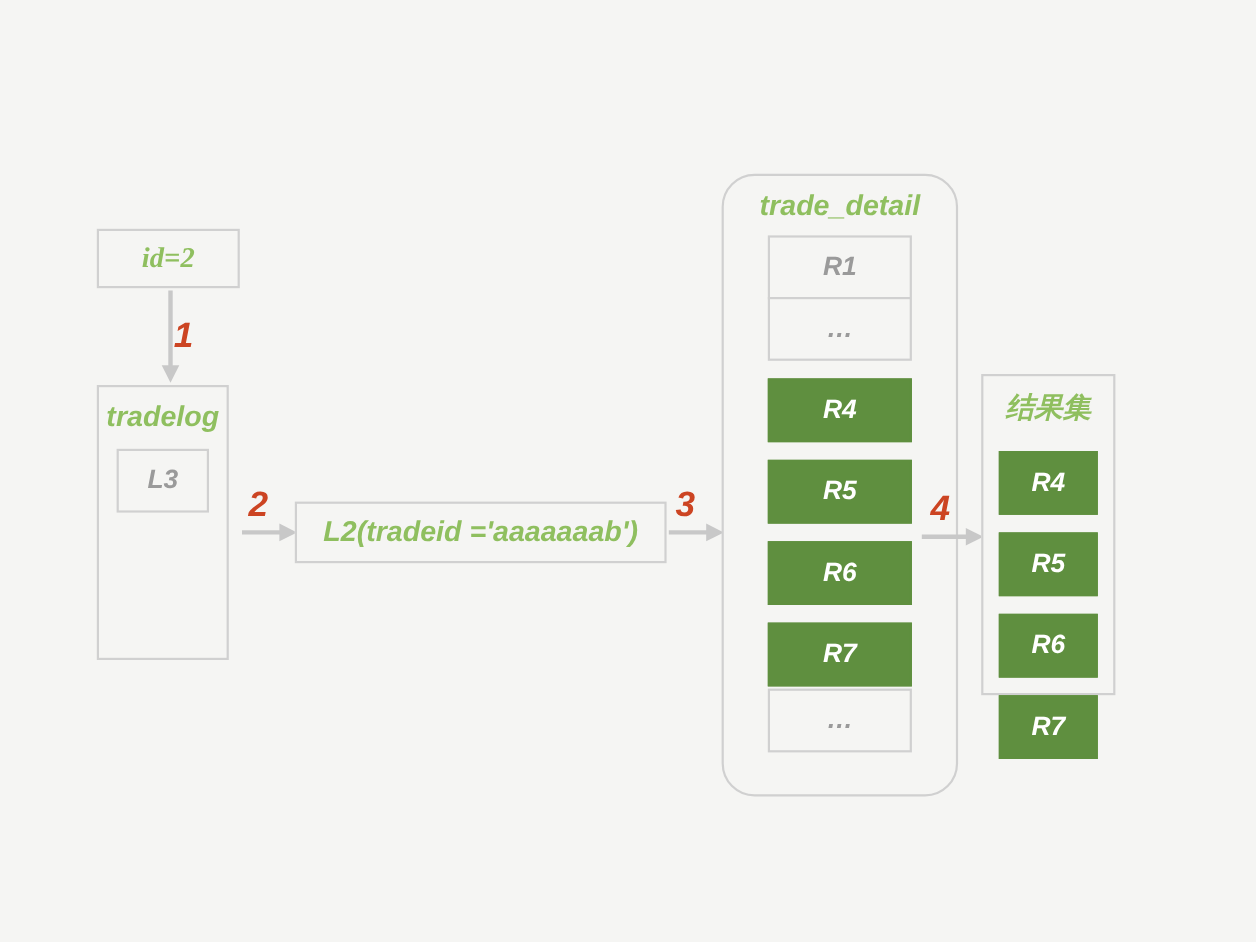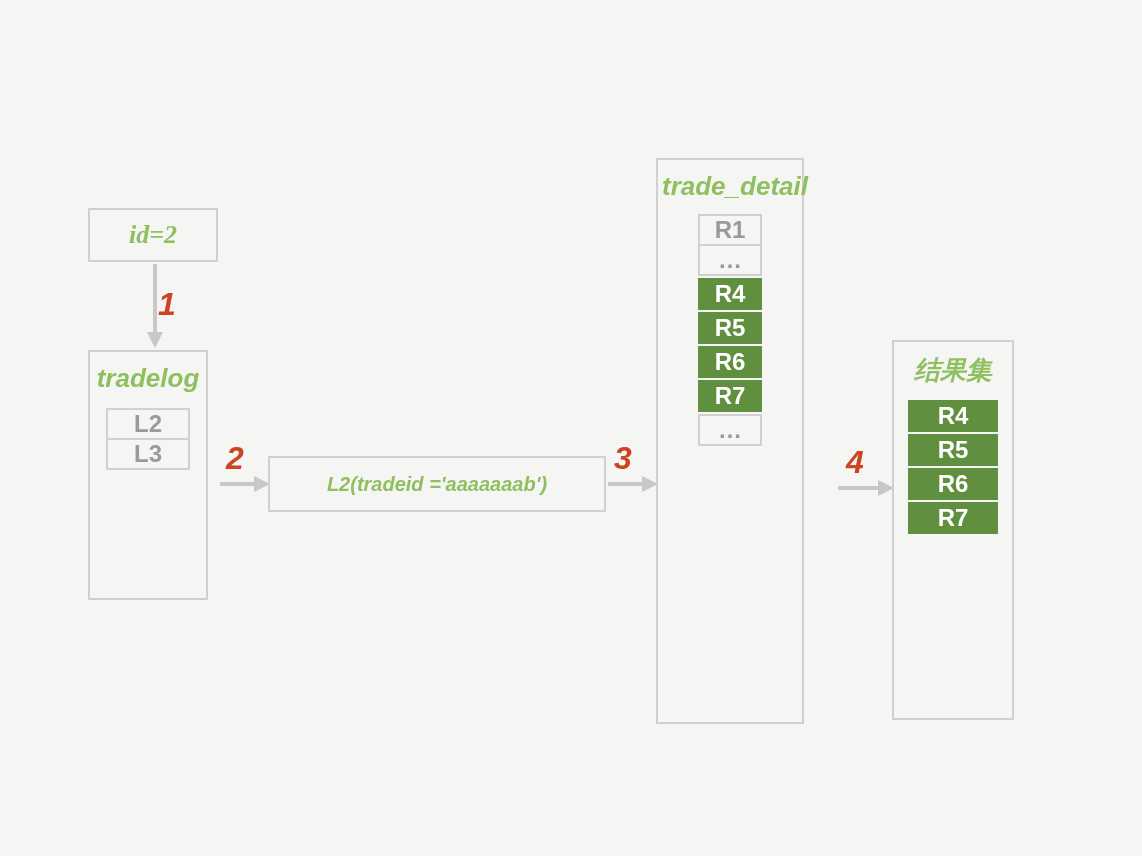--- a/index.html
+++ b/index.html
@@ -22,22 +22,23 @@
     font-style: italic;
     font-weight: 600;
     text-align: center;
     line-height: 1.3;
   }
   .row {
     border: 2px solid #d0d0d0;
     text-align: center;
     font-size: 24px;
     color: #9a9a9a;
+    font-style: italic;
     font-weight: 600;
-    padding: 0 0;
+    padding: 13px 0;
     background: #f5f5f3;
   }
   .row.hl {
     background: #5f8f3f;
     color: #fff;
     border-color: #5f8f3f;
   }
   .step {
     position: absolute;
     color: #cc4422;
@@ -46,66 +47,65 @@
     font-style: italic;
   }
   .arrow {
     position: absolute;
   }
   .arrow svg { display: block; }
   .inner-stack {
     margin: 10px 16px 14px 16px;
   }
   .inner-stack .row { margin-top: -2px; }
-  .hl-stack .row.hl { margin-top: 2px; }
+  .hl-stack .row.hl { margin-top: 16px; }
 </style>
 </head>
 <body>
 
 <div class="box" style="left:88px; top:208px; width:130px; height:54px; display:flex; align-items:center; justify-content:center;font-family:Liberation Serif, serif;">
   <span class="title">id=2</span>
 </div>
 
 <div class="step" style="left:158px; top:286px;">1</div>
 <div class="arrow" style="left:145px; top:262px;">
   <svg width="20" height="90">
     <line x1="10" y1="2" x2="10" y2="72" stroke="#c8c8c8" stroke-width="4"></line>
     <polygon points="10,86 2,70 18,70" fill="#c8c8c8"></polygon>
   </svg>
 </div>
 
 <div class="box" style="left:88px; top:350px; width:120px; height:250px;">
   <div class="title" style="padding:10px 4px 4px;">tradelog</div>
   <div class="inner-stack">
-    <div class="row">L2</div>
     <div class="row">L3</div>
   </div>
 </div>
 
 <div class="step" style="left:226px; top:440px;">2</div>
 <div class="arrow" style="left:218px; top:474px;">
   <svg width="54" height="20">
     <line x1="2" y1="10" x2="40" y2="10" stroke="#c8c8c8" stroke-width="4"></line>
     <polygon points="52,10 36,2 36,18" fill="#c8c8c8"></polygon>
   </svg>
 </div>
 
 <div class="box" style="left:268px; top:456px; width:338px; height:56px; display:flex; align-items:center; justify-content:center;">
-  <span class="title" style="font-size:20px;">L2(tradeid ='aaaaaaab')</span>
+  <span class="title" style="font-size:26px;">L2(tradeid ='aaaaaaab')</span>
 </div>
 
 <div class="step" style="left:614px; top:440px;">3</div>
 <div class="arrow" style="left:606px; top:474px;">
   <svg width="54" height="20">
     <line x1="2" y1="10" x2="40" y2="10" stroke="#c8c8c8" stroke-width="4"></line>
     <polygon points="52,10 36,2 36,18" fill="#c8c8c8"></polygon>
   </svg>
 </div>
 
-<div class="box" style="left:656px; top:158px; width:148px; height:566px;">
+<div class="box" style="left:656px; top:158px; width:215px; height:566px;border-radius:30px;">
   <div style="padding:10px 4px 6px;">
     <div class="title">trade_detail</div>
   </div>
   <div class="inner-stack hl-stack" style="margin:6px 40px 14px;">
     <div class="row">R1</div>
     <div class="row">…</div>
     <div class="row hl">R4</div>
     <div class="row hl">R5</div>
     <div class="row hl">R6</div>
     <div class="row hl">R7</div>
@@ -114,21 +114,21 @@
 </div>
 
 <div class="step" style="left:846px; top:444px;">4</div>
 <div class="arrow" style="left:836px; top:478px;">
   <svg width="60" height="20">
     <line x1="2" y1="10" x2="46" y2="10" stroke="#c8c8c8" stroke-width="4"></line>
     <polygon points="58,10 42,2 42,18" fill="#c8c8c8"></polygon>
   </svg>
 </div>
 
-<div class="box" style="left:892px; top:340px; width:122px; height:380px;">
+<div class="box" style="left:892px; top:340px; width:122px; height:292px;">
   <div class="title" style="padding:12px 4px 6px;">结果集</div>
   <div class="inner-stack hl-stack" style="margin:6px 14px 14px;">
     <div class="row hl">R4</div>
     <div class="row hl">R5</div>
     <div class="row hl">R6</div>
     <div class="row hl">R7</div>
   </div>
 </div>
 
 </body></html>

